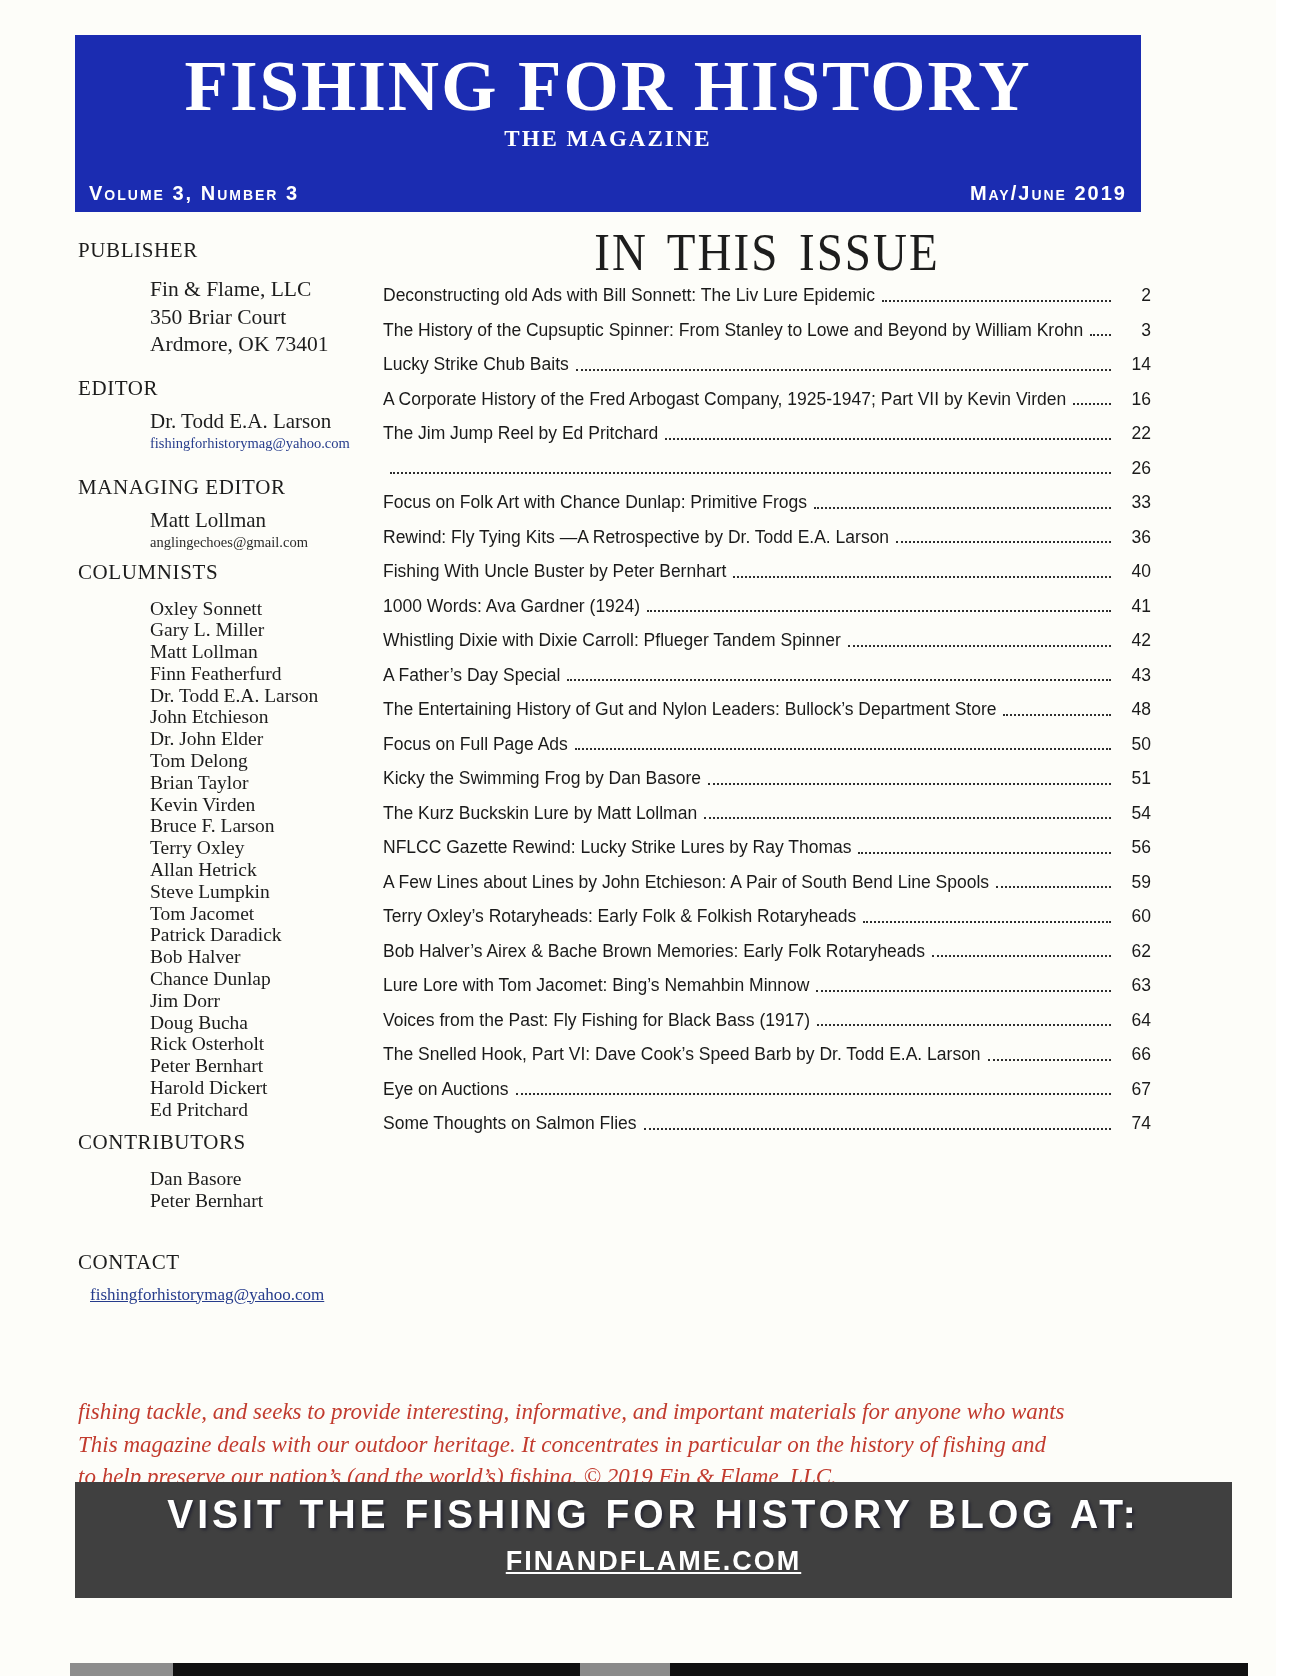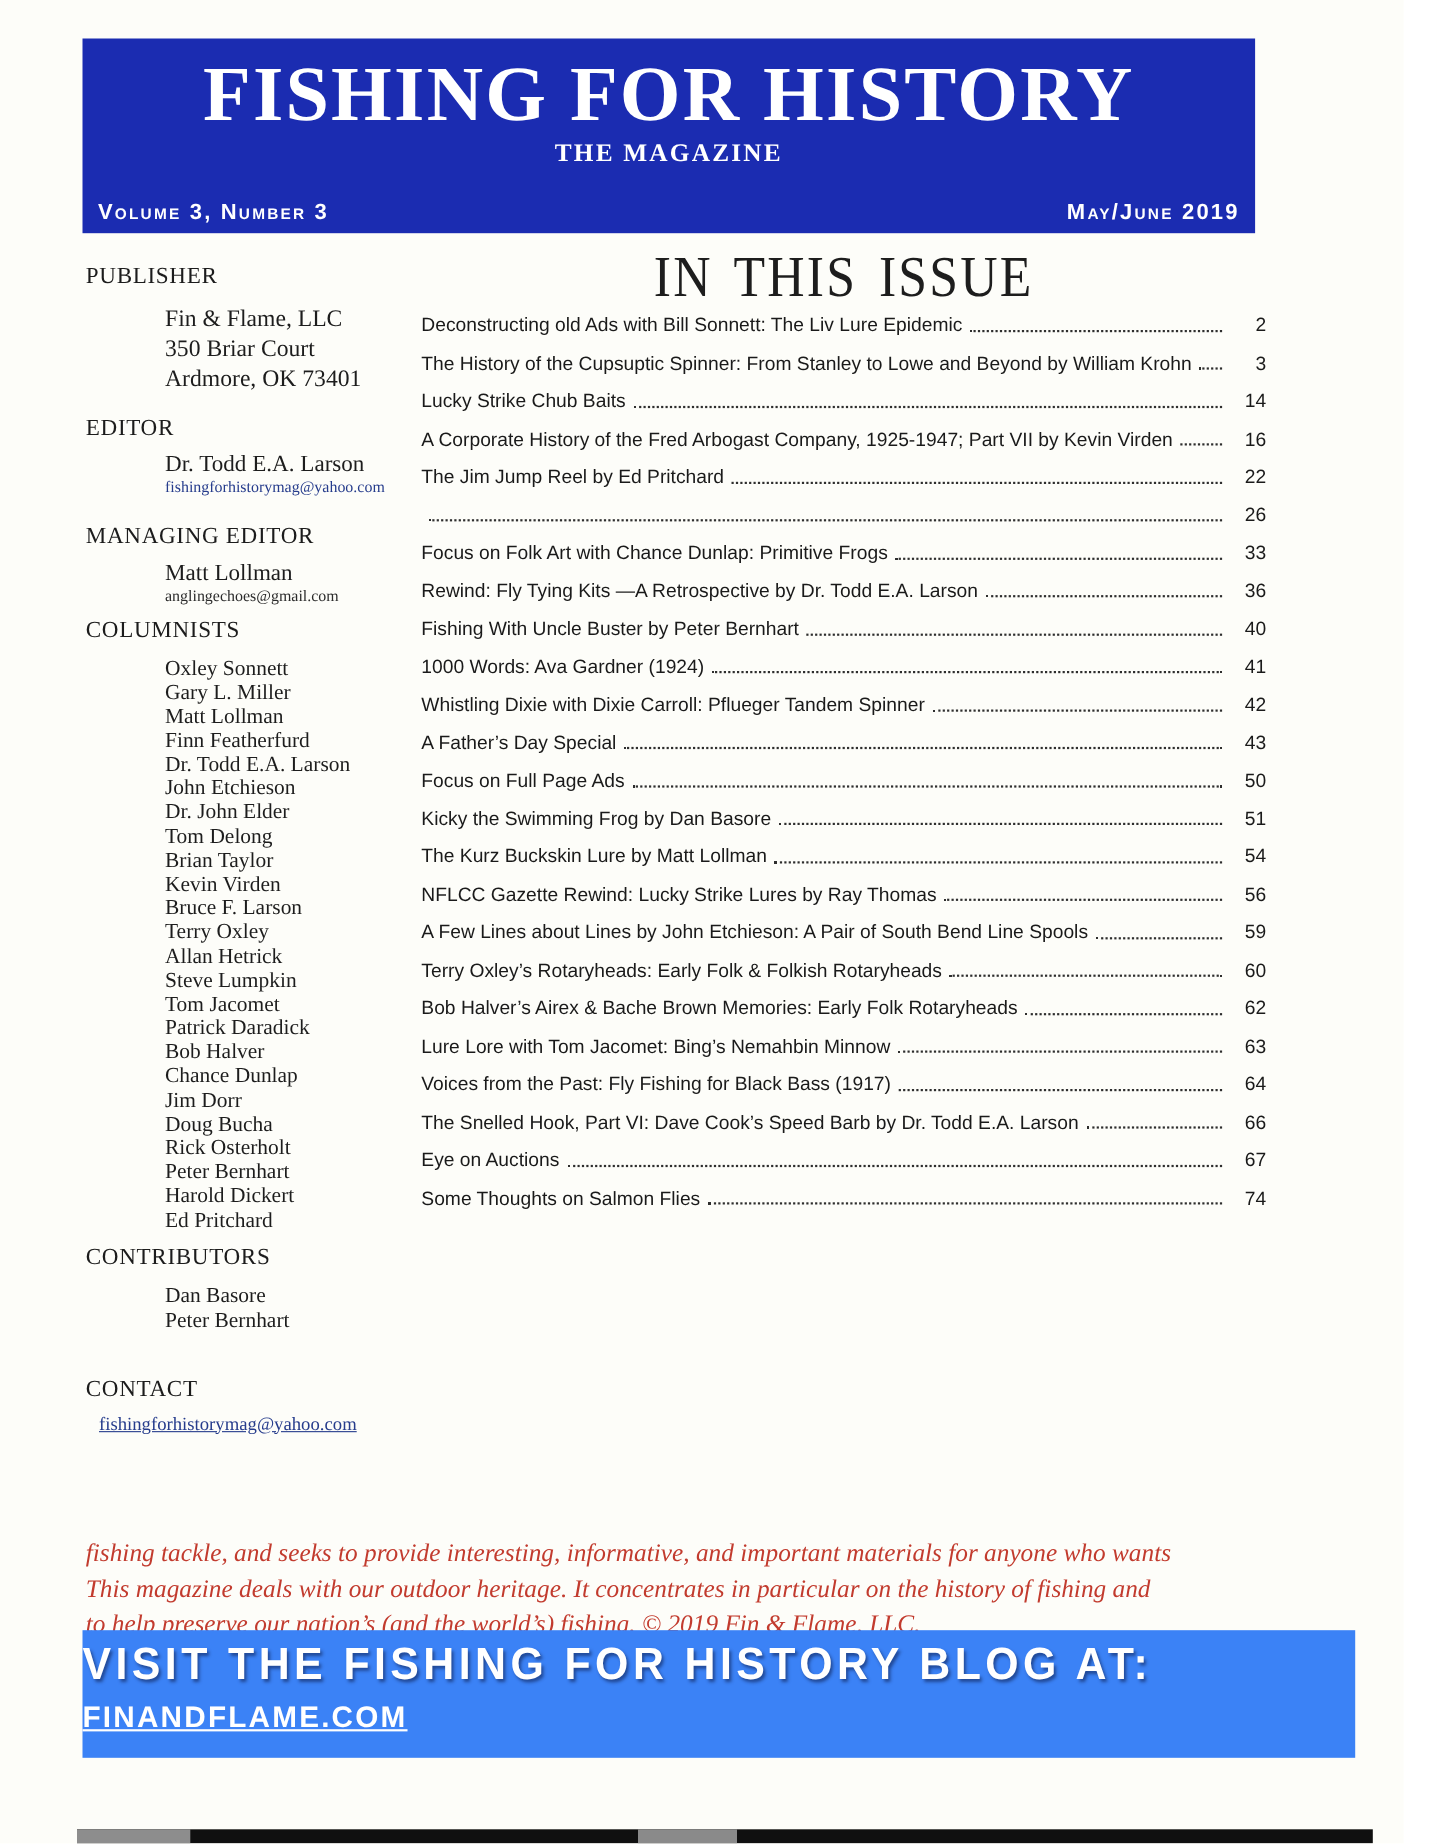--- a/index.html
+++ b/index.html
@@ -64,22 +64,22 @@
   }
 
   
   .mission{
     position:absolute;left:78px;top:1396px;width:1080px;
     font-style:italic;font-size:23px;line-height:32.5px;color:#c23b2e;
   }
 
   
   .footer{
-    position:absolute;left:75px;top:1482px;width:1157px;height:116px;background:#3b82f6;
-    color:#fff;font-family:"Liberation Sans",sans-serif;
+    position:absolute;left:75px;top:1482px;width:1157px;height:116px;background:#404040;
+    color:#fff;text-align:center;font-family:"Liberation Sans",sans-serif;
   }
   .footer-line1{
     font-weight:700;font-size:39px;letter-spacing:4px;margin-top:9px;white-space:nowrap;
     text-shadow:2px 2px 3px rgba(0,0,30,0.45);transform:scaleY(1.05);transform-origin:top center;
   }
   .footer-link{
     display:inline-block;margin-top:11px;font-weight:700;font-size:27px;letter-spacing:2px;
     color:#ffffff;text-decoration:underline;
   }
 
@@ -212,20 +212,25 @@
         <span class="toc-title">Whistling Dixie with Dixie Carroll: Pflueger Tandem Spinner</span>
         <span class="toc-leader"></span>
         <span class="toc-page">42</span>
       </div>
         <div class="toc-row">
         <span class="toc-title">A Father’s Day Special</span>
         <span class="toc-leader"></span>
         <span class="toc-page">43</span>
       </div>
         <div class="toc-row">
+        <span class="toc-title">The Entertaining History of Gut and Nylon Leaders: Bullock’s Department Store</span>
+        <span class="toc-leader"></span>
+        <span class="toc-page">48</span>
+      </div>
+        <div class="toc-row">
         <span class="toc-title">Focus on Full Page Ads</span>
         <span class="toc-leader"></span>
         <span class="toc-page">50</span>
       </div>
         <div class="toc-row">
         <span class="toc-title">Kicky the Swimming Frog by Dan Basore</span>
         <span class="toc-leader"></span>
         <span class="toc-page">51</span>
       </div>
         <div class="toc-row">

